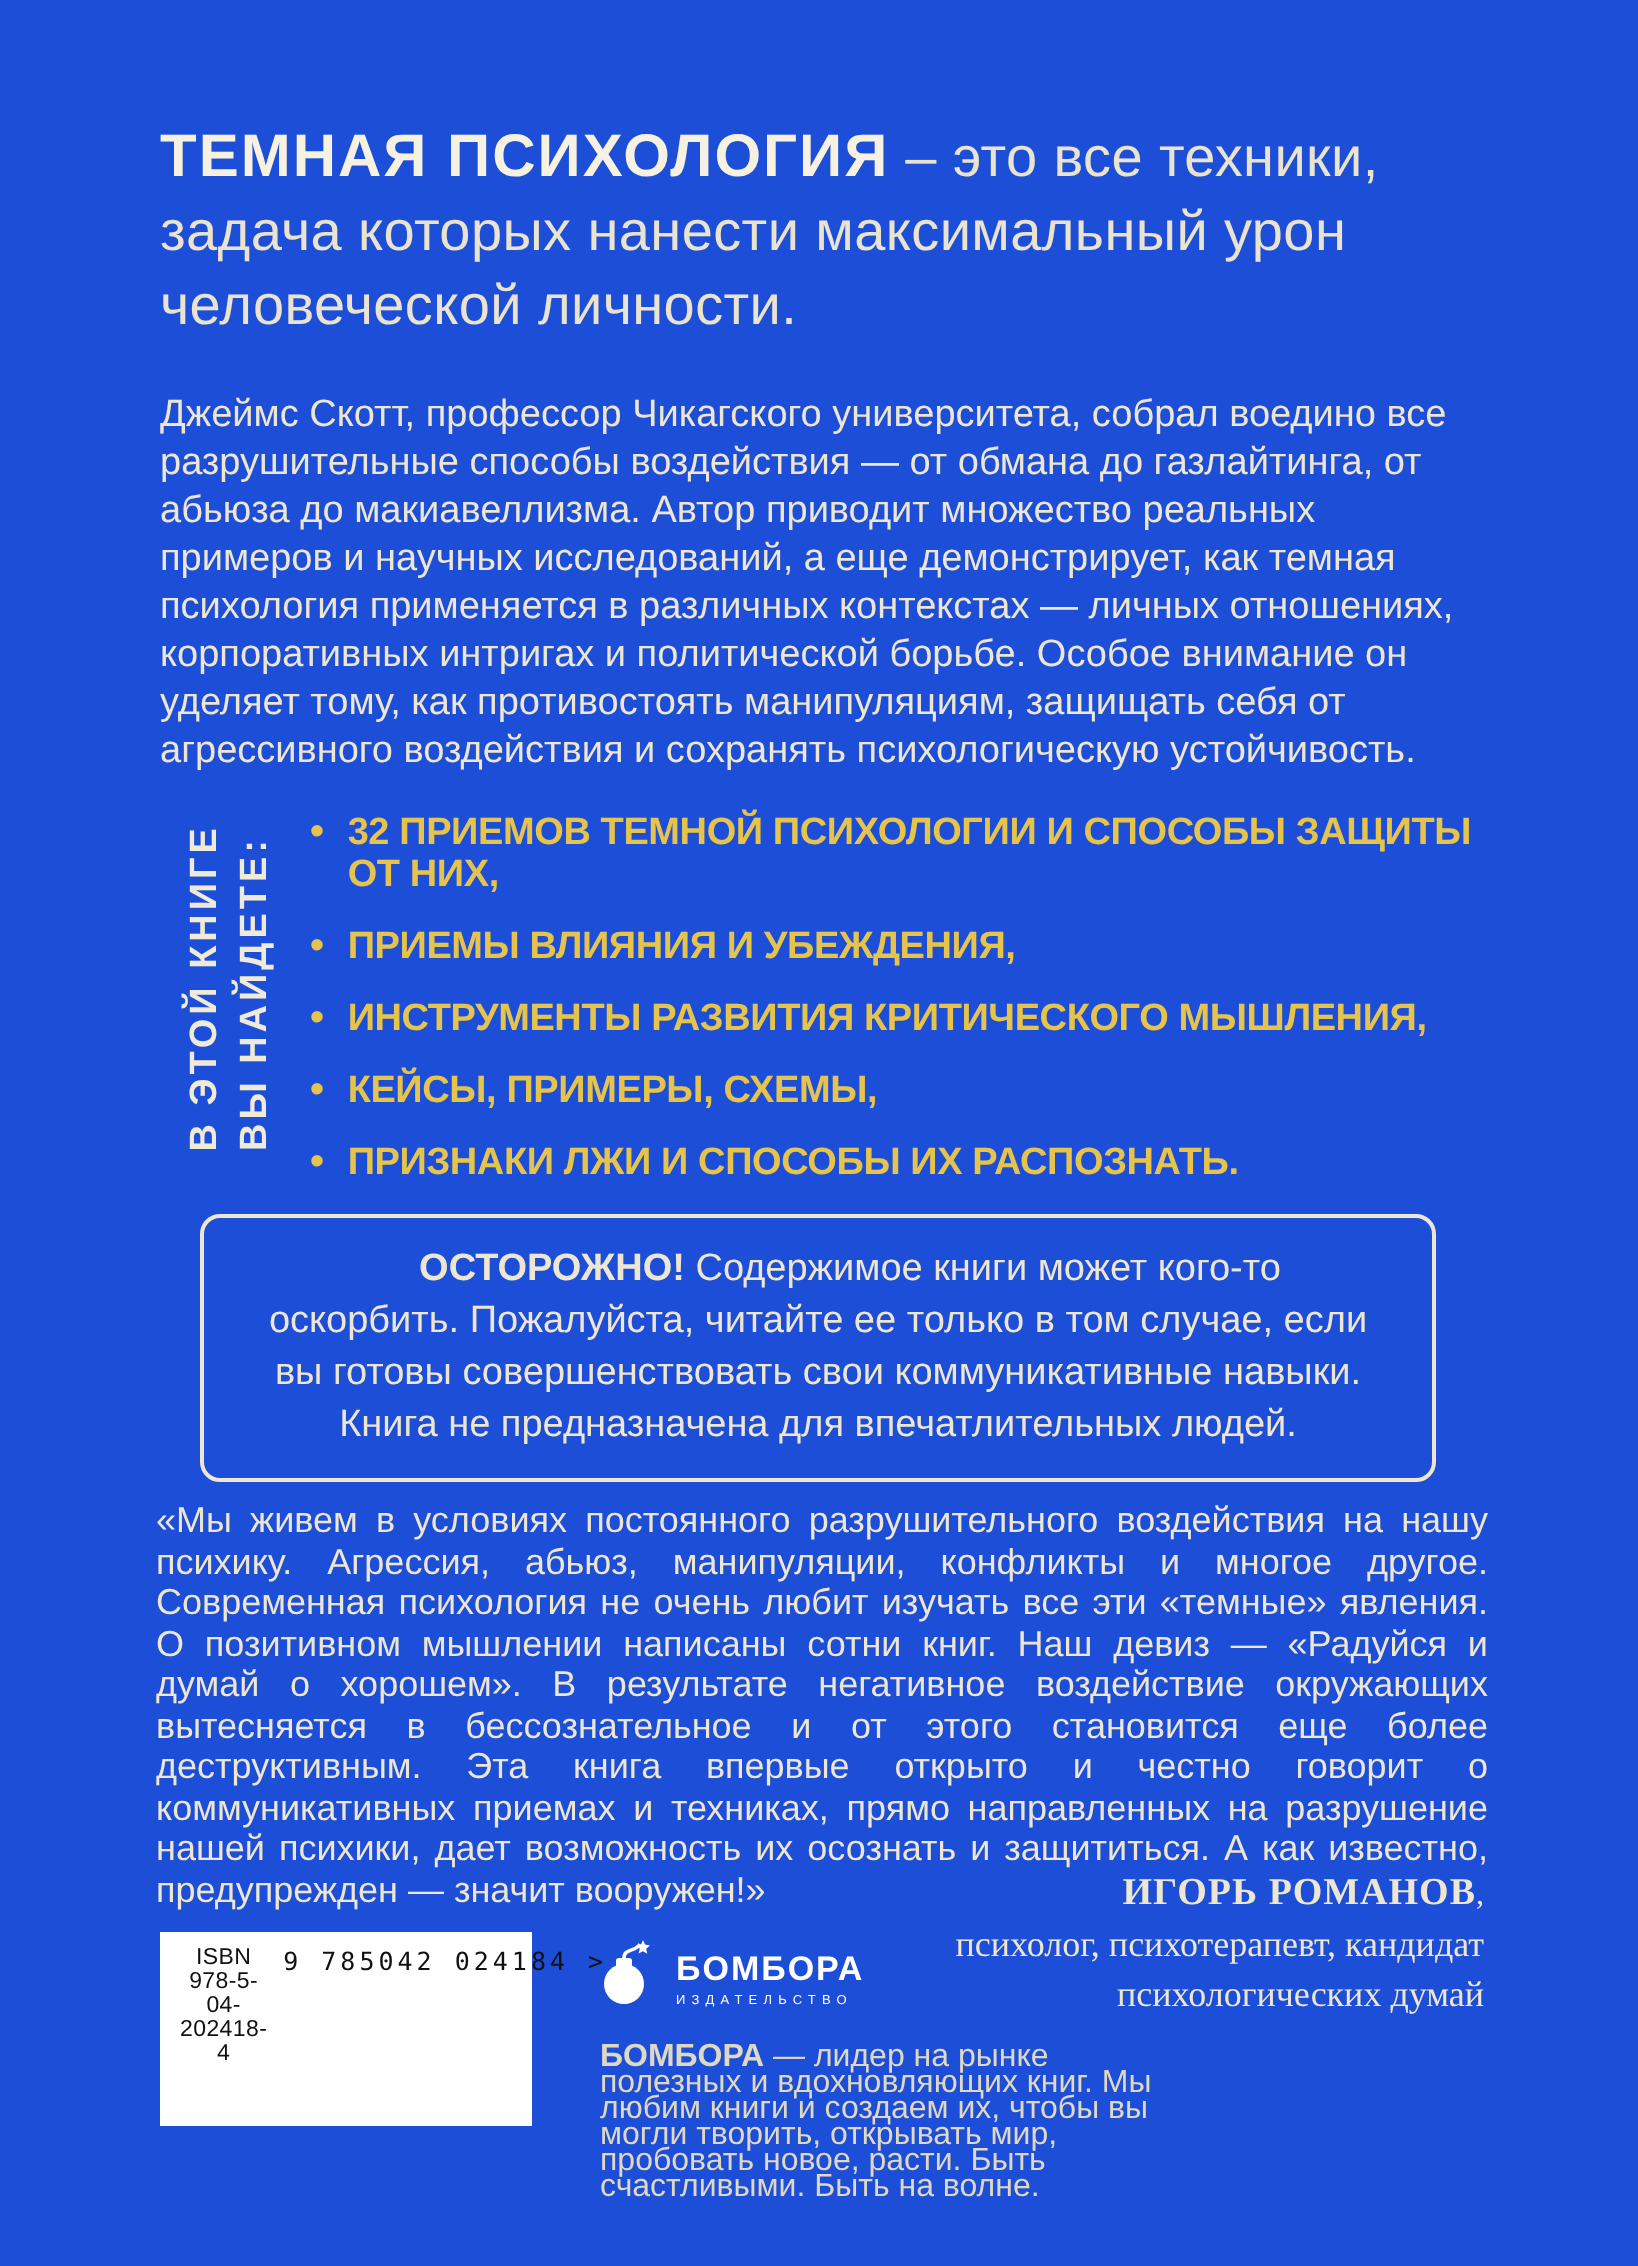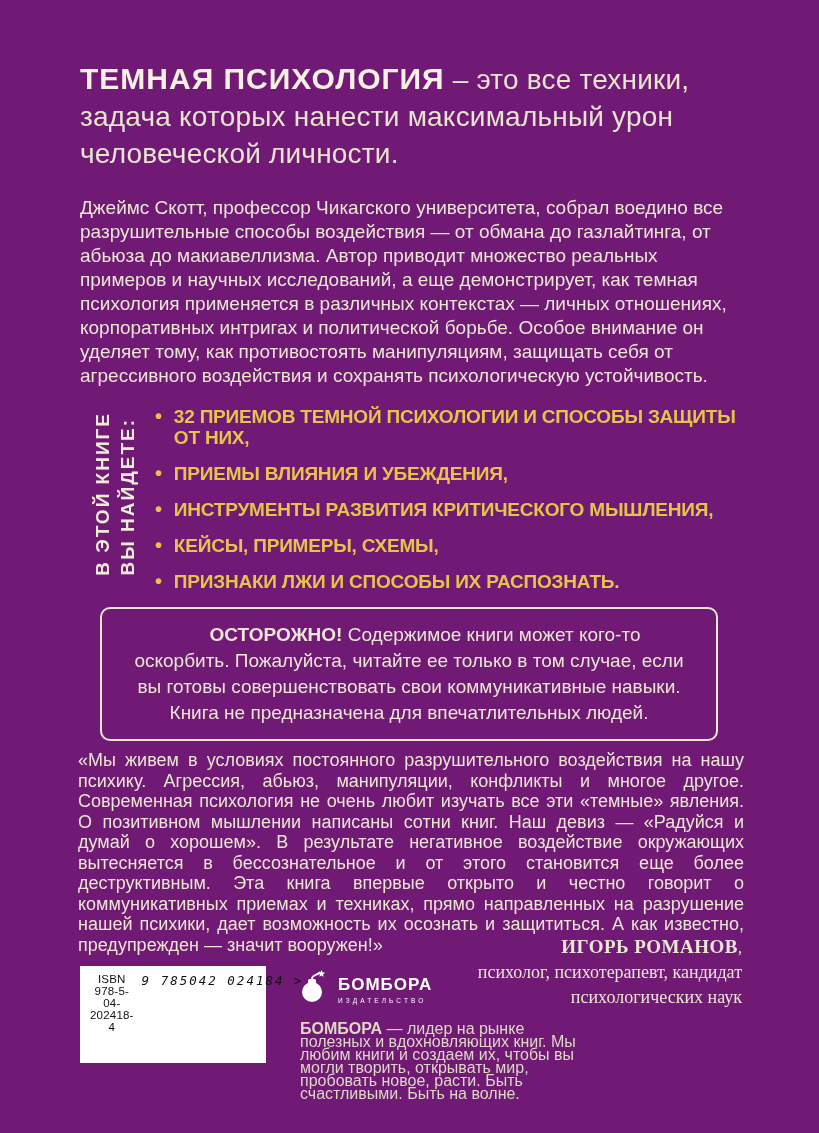--- a/index.html
+++ b/index.html
@@ -1,18 +1,18 @@
 <!DOCTYPE html>
 <html><head>
 <meta charset="utf-8">
 <style>
   html,body { margin:0; padding:0; background:#0f3536; }
   .cover {
     position:relative; width:819px; height:1133px; overflow:hidden;
-    background:#701a75; color:#ece6d3;
+    background:#1d4ed8; color:#ece6d3;
     font-family:"Liberation Sans","DejaVu Sans",sans-serif;
   }
   .headline { position:absolute; left:80px; top:60px; width:676px; margin:0;
     font-weight:400; font-size:28px; line-height:37px; letter-spacing:0.2px; color:#e9e3d0; }
   .headline-em { font-weight:800; font-size:30px; color:#f6f1e1; letter-spacing:1px; }
 
   .intro { position:absolute; left:80px; top:196px; width:664px; margin:0;
     font-size:19px; line-height:24px; color:#ece6d3; }
 
   .features { position:absolute; left:92px; top:404px; display:flex; gap:16px; }
@@ -38,21 +38,21 @@
 
   .barcode-box { position:absolute; left:80px; top:966px; width:186px; height:97px;
     background:#ffffff; box-sizing:border-box; padding:7px 10px 5px;
     display:flex; flex-direction:row; }
   .isbn-label { font-size:11.5px; color:#111; text-align:center; letter-spacing:0.2px; }
   .bars { flex:1; margin:4px 4px 2px; background-color:#fff;
     background-image:
       repeating-linear-gradient(90deg,#111 0 2px,transparent 2px 6px),
       repeating-linear-gradient(90deg,#111 0 1.5px,transparent 1.5px 5px); }
   .barcode-digits { font-family:"DejaVu Sans Mono",monospace; font-size:12.5px;
-    color:#111; text-align:right; letter-spacing:2px; white-space:nowrap;font-style:italic; }
+    color:#111; text-align:right; letter-spacing:2px; white-space:nowrap; }
 
   .publisher { position:absolute; left:300px; top:970px; display:flex; align-items:center; gap:8px; }
   .pub-text { display:flex; flex-direction:column; }
   .pub-name { font-weight:800; font-size:17px; letter-spacing:1px; color:#ffffff; }
   .pub-tag { font-size:6.5px; letter-spacing:3.1px; color:#ffffff; margin-top:2px; }
 
   .blurb { position:absolute; left:300px; top:1022px; width:298px; margin:0;
     font-size:16px; line-height:13px; color:#ded8c5; }
   .blurb-bold { font-weight:700; }
 </style>
@@ -94,21 +94,21 @@
     </ul>
   </div>
 
   <div class="warning"><span class="warn-em">ОСТОРОЖНО!</span><span> Содержимое книги может кого-то оскорбить. Пожалуйста, читайте ее только в том случае, если вы готовы совершенствовать свои коммуникативные навыки. Книга не предназначена для впечатлительных людей.</span></div>
 
   <p class="quote">«Мы живем в условиях постоянного разрушительного воздействия на нашу психику. Агрессия, абьюз, манипуляции, конфликты и многое другое. Современная психология не очень любит изучать все эти «темные» явления. О позитивном мышлении написаны сотни книг. Наш девиз — «Радуйся и думай о хорошем». В результате негативное воздействие окружающих вытесняется в бессознательное и от этого становится еще более деструктивным. Эта книга впервые открыто и честно говорит о коммуникативных приемах и техниках, прямо направленных на разрушение нашей психики, дает возможность их осознать и защититься. А как известно, предупрежден — значит вооружен!»</p>
 
   <div class="attribution">
     <div class="attr-name-line"><span class="attr-name">ИГОРЬ РОМАНОВ</span><span>,</span></div>
     <div class="attr-title">психолог, психотерапевт, кандидат</div>
-    <div class="attr-title">психологических наук</div>
+    <div class="attr-title">психологических думай</div>
   </div>
 
   <div class="barcode-box">
     <div class="isbn-label">ISBN 978-5-04-202418-4</div>
     <div class="bars"></div>
     <div class="barcode-digits">9 785042 024184 &gt;</div>
   </div>
 
   <div class="publisher">
     <span class="bomb">

